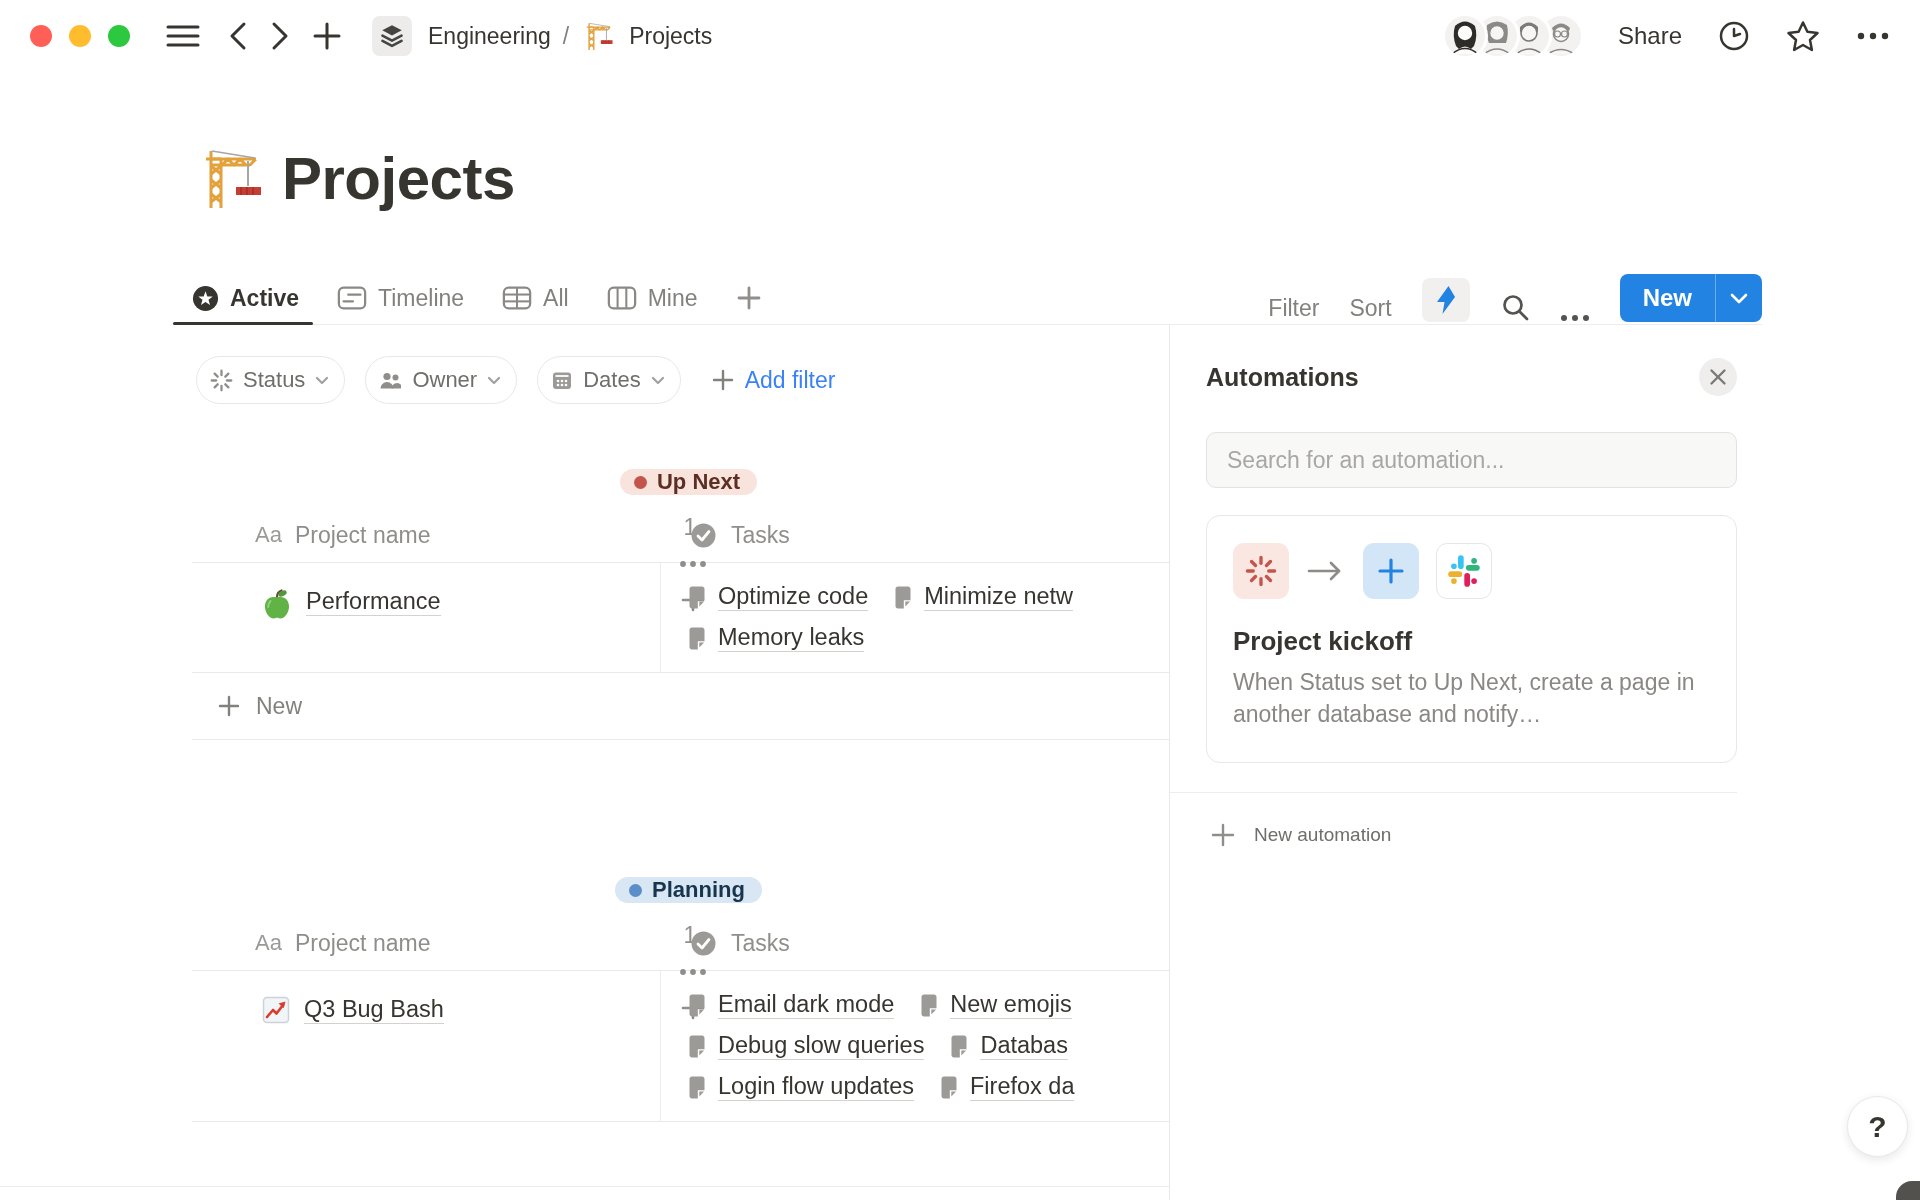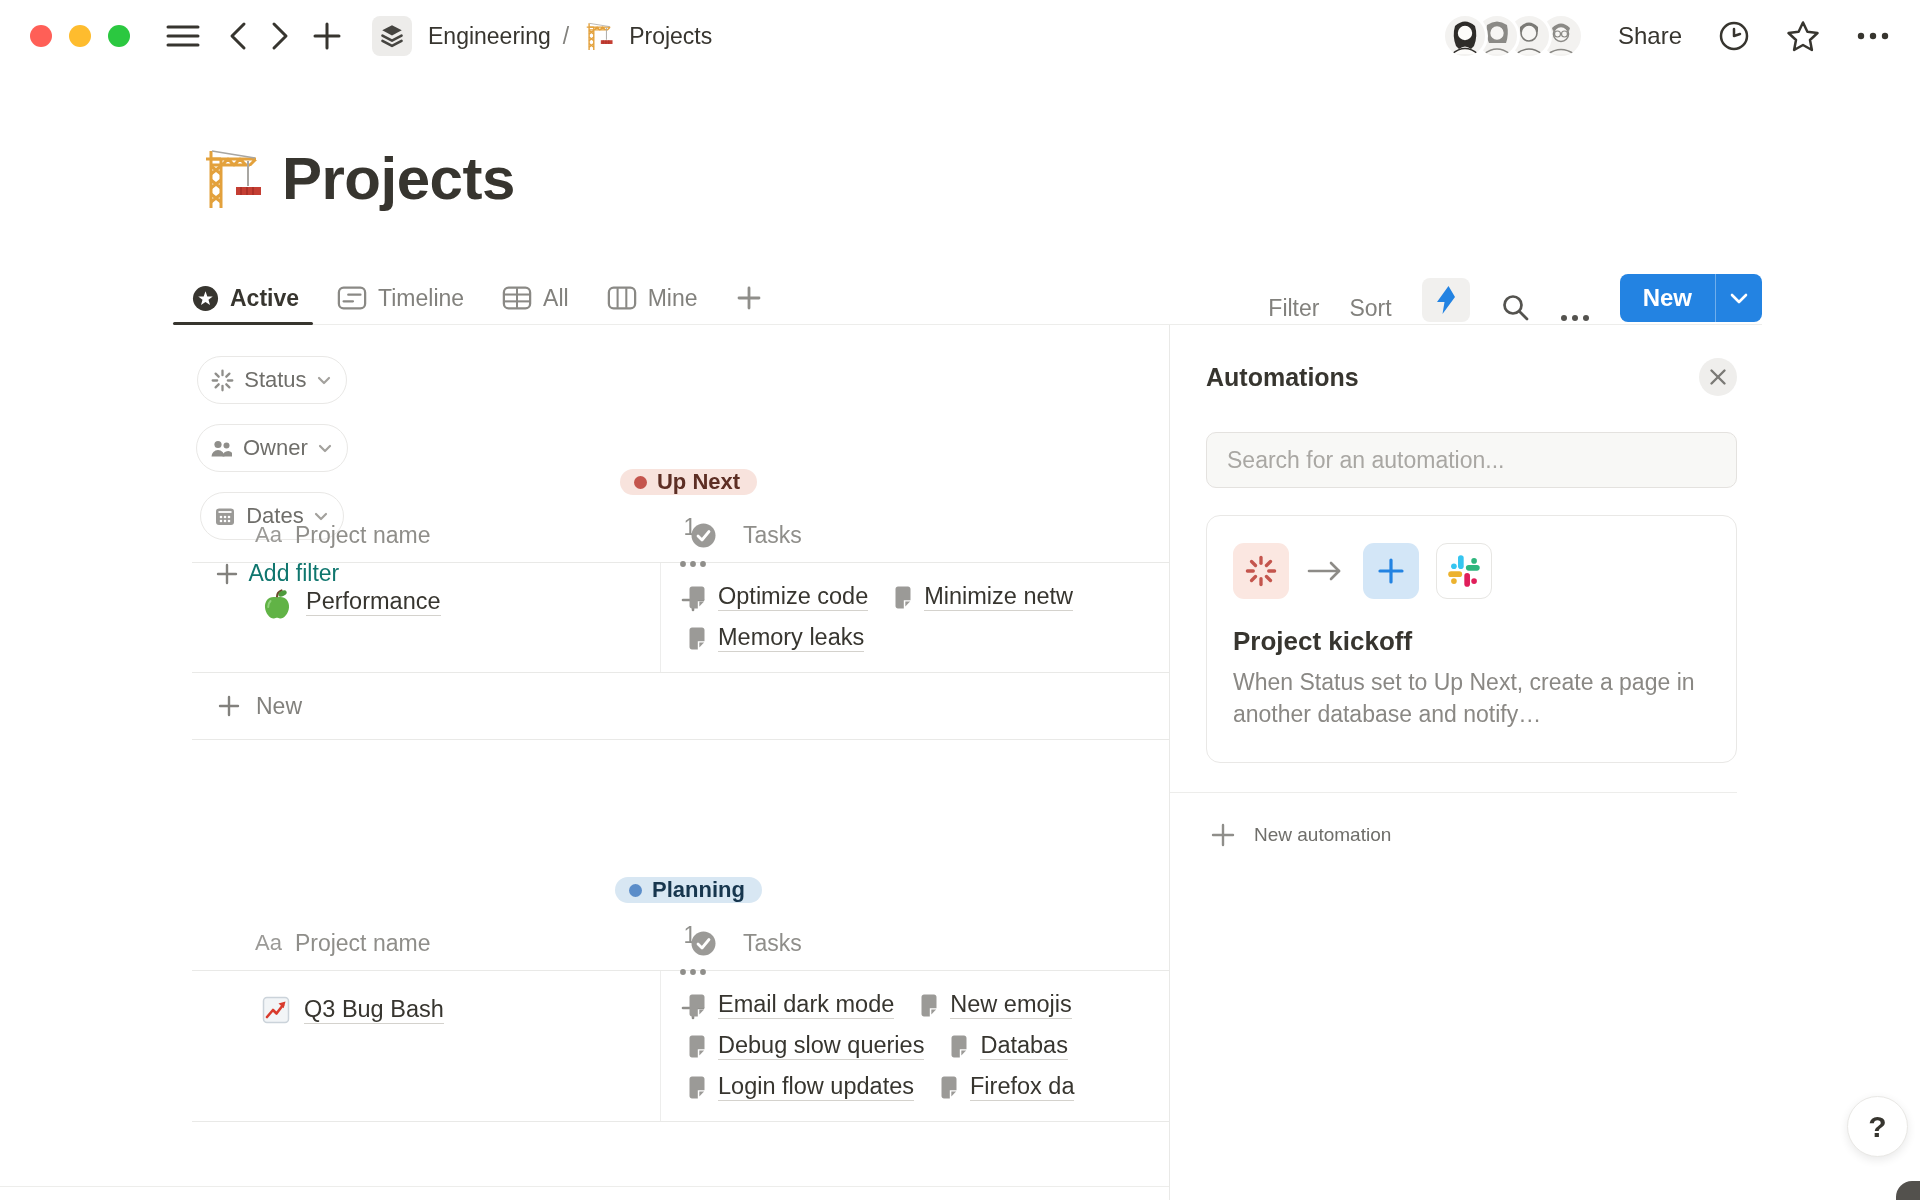--- a/index.html
+++ b/index.html
@@ -35,39 +35,39 @@
   .tab.active::after{content:"";position:absolute;left:-19px;right:-14px;bottom:-1px;height:3px;background:#37352F;border-radius:2px;}
   .toolbar{display:flex;align-items:flex-end;gap:30px;}
   .tool-label{font-size:23px;color:#82817D;font-weight:500;cursor:pointer;}
   .bolt-chip{width:48px;height:44px;border-radius:8px;background:#F1F0EE;display:flex;align-items:center;justify-content:center;cursor:pointer;}
   .new-btn{display:flex;align-items:stretch;border-radius:8px;height:48px;color:#fff;overflow:hidden;cursor:pointer;}
   .new-btn-main{display:flex;align-items:center;padding:0 23px;font-size:24px;font-weight:600;}
   .new-btn-divider{width:1px;background:rgba(255,255,255,0.35);}
   .new-btn-caret{width:46px;display:flex;align-items:center;justify-content:center;}
 
   
-  .filter-bar{position:absolute;left:196px;top:356px;display:flex;align-items:center;gap:20px;flex-direction:column;}
+  .filter-bar{position:absolute;left:196px;top:356px;display:flex;align-items:center;gap:20px;}
   .chip{height:46px;border:1.4px solid #E9E8E6;border-radius:24px;display:flex;align-items:center;gap:10px;
         padding:0 15px 0 13px;font-size:22px;color:#6F6E6A;font-weight:500;cursor:pointer;background:#fff;}
-  .add-filter{display:flex;gap:10px;align-items:center;font-size:23px;color:#0f766e;margin-left:10px;cursor:pointer;}
+  .add-filter{display:flex;gap:10px;align-items:center;font-size:23px;color:#3b82f6;margin-left:10px;cursor:pointer;}
 
   
   .group{position:absolute;left:192px;width:977px;}
   #group-upnext{top:450px;} #group-planning{top:858px;}
   .group-head{display:flex;align-items:center;gap:19px;height:52px;padding-left:16px;flex-direction:column;}
   .badge{height:40px;border-radius:20px;display:flex;align-items:center;gap:10px;padding:0 17px 0 14px;
          font-size:22px;font-weight:600;cursor:pointer;}
   .badge-dot{width:13px;height:13px;border-radius:50%;flex:none;}
   .g-count{font-size:23px;color:#90908C;margin-left:3px;}
   .g-ic{cursor:pointer;margin-left:8px;}
   .db{margin-top:6px;}
   .db-head{display:flex;height:54px;align-items:center;border-bottom:1px solid #E9E9E7;color:#8F8E8A;}
   .db-head .c1{width:468px;padding-left:63px;display:flex;gap:13px;align-items:center;font-size:23px;box-sizing:border-box;cursor:pointer;}
   .aa{font-size:22px;color:#9B9A97;font-weight:500;}
-  .db-head .c2{flex:1;display:flex;gap:26px;align-items:center;font-size:23px;padding-left:30px;cursor:pointer;}
+  .db-head .c2{flex:1;display:flex;gap:14px;align-items:center;font-size:23px;padding-left:30px;cursor:pointer;}
   .db-row{display:flex;border-bottom:1px solid #E9E9E7;}
   .cell1{width:468px;padding:25px 0 0 70px;box-sizing:border-box;}
   .cell2{flex:1;border-left:1px solid #EDEDEC;padding:20px 0 20px 27px;display:flex;flex-direction:column;gap:13px;overflow:hidden;}
   .proj{display:flex;gap:14px;align-items:flex-start;}
   .doclink{font-size:23.5px;font-weight:500;color:#37352F;border-bottom:1.6px solid #D4D2CD;padding-bottom:0;white-space:nowrap;cursor:pointer;}
   .task-line{display:flex;gap:26px;white-space:nowrap;}
   .task{display:flex;gap:12px;align-items:center;flex:none;cursor:pointer;}
   .new-row{display:flex;align-items:center;gap:15px;height:66px;padding-left:25px;color:#82817D;font-size:23px;
            border-bottom:1px solid #E9E9E7;cursor:pointer;}
 

